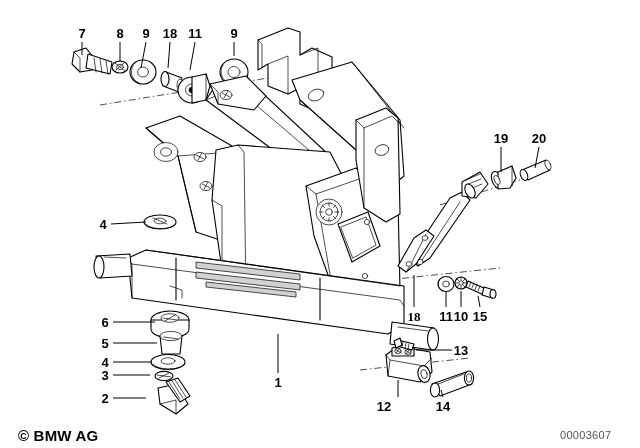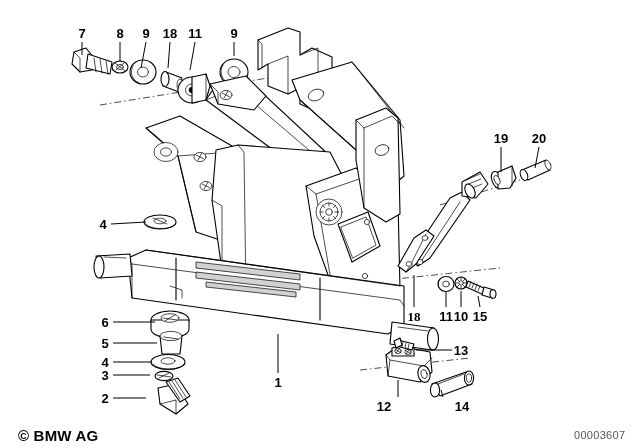--- a/index.html
+++ b/index.html
@@ -41,21 +41,21 @@
     top: 427px;
     font-family: "Liberation Sans", sans-serif;
     font-size: 15px;
     font-weight: bold;
     color: #000000;
     white-space: nowrap;
     letter-spacing: 0.2px;
   }
   #footer-right {
     position: absolute;
-    left: 574px;
+    left: 560px;
     top: 429px;
     font-family: "Liberation Sans", sans-serif;
     font-size: 11px;
     font-weight: normal;
     color: #555555;
     white-space: nowrap;
     letter-spacing: 0.3px;
   }
 </style>
 </head>
@@ -386,19 +386,19 @@
       <div class="callout" style="left: 461px; top: 316px;">10</div>
       <div class="callout" style="left: 480px; top: 316px;">15</div>
       <div class="callout" style="left: 105px; top: 322px;">6</div>
       <div class="callout" style="left: 105px; top: 343px;">5</div>
       <div class="callout" style="left: 105px; top: 362px;">4</div>
       <div class="callout" style="left: 105px; top: 375px;">3</div>
       <div class="callout" style="left: 105px; top: 398px;">2</div>
       <div class="callout" style="left: 278px; top: 382px;">1</div>
       <div class="callout" style="left: 461px; top: 350px;">13</div>
       <div class="callout" style="left: 384px; top: 406px;">12</div>
-      <div class="callout" style="left: 462px; top: 406px;">14</div>
+      <div class="callout" style="left: 443px; top: 406px;">14</div>
     </div>
 
   <div id="footer-left">© BMW AG</div>
   <div id="footer-right">00003607</div>
 
 </div>
 
 </body></html>

